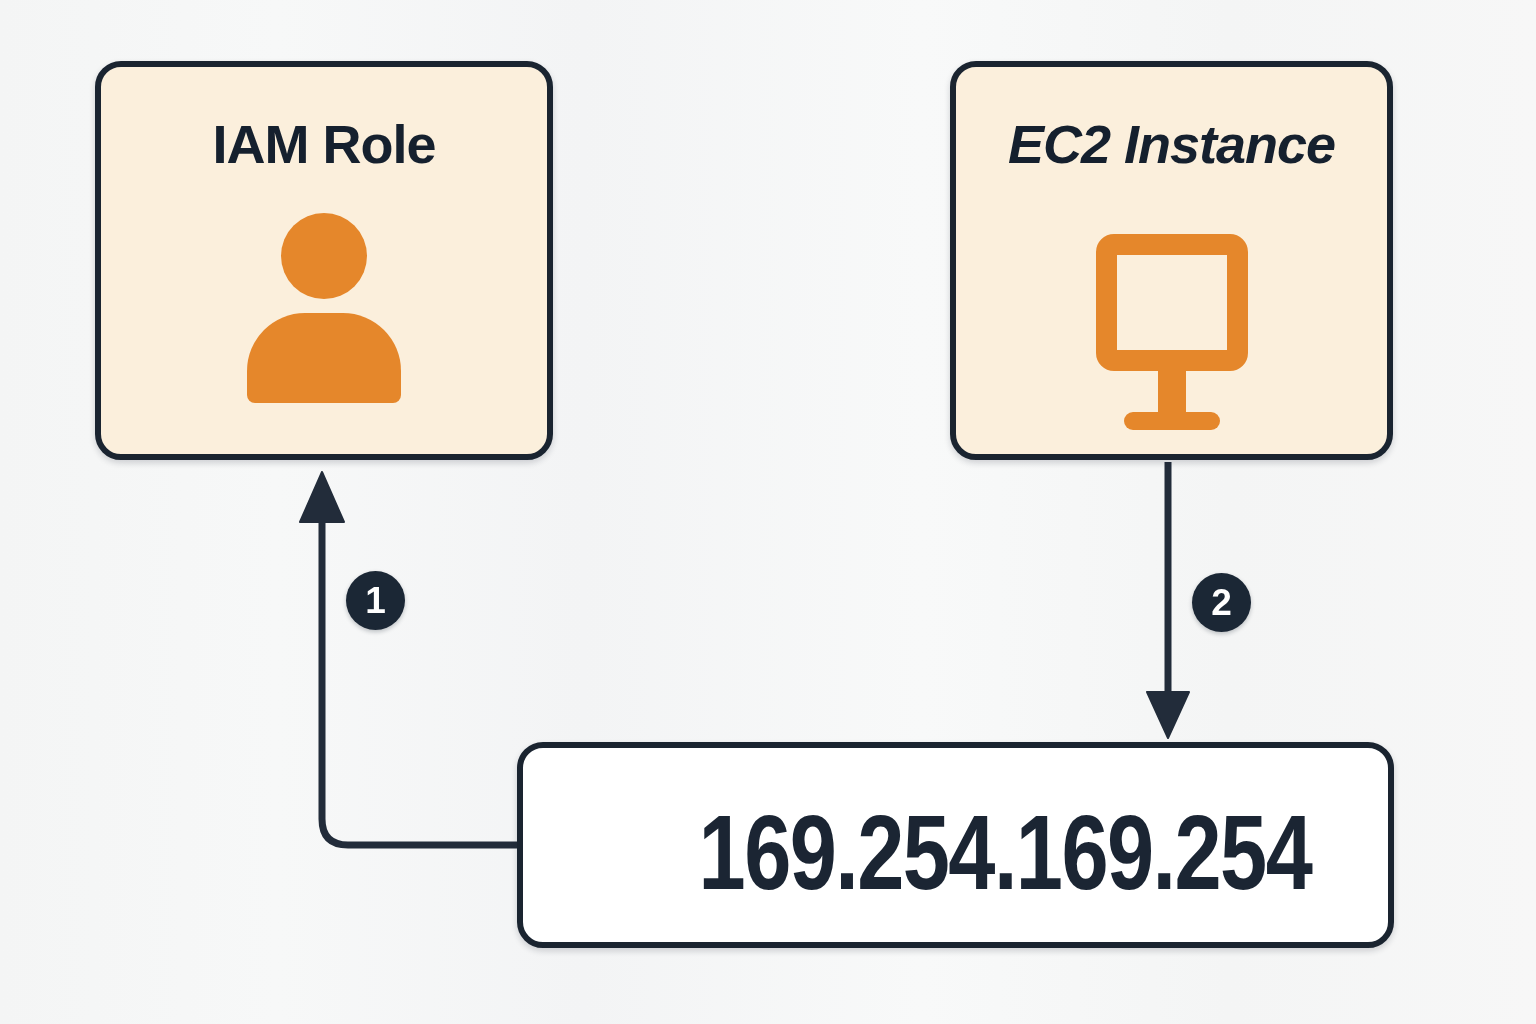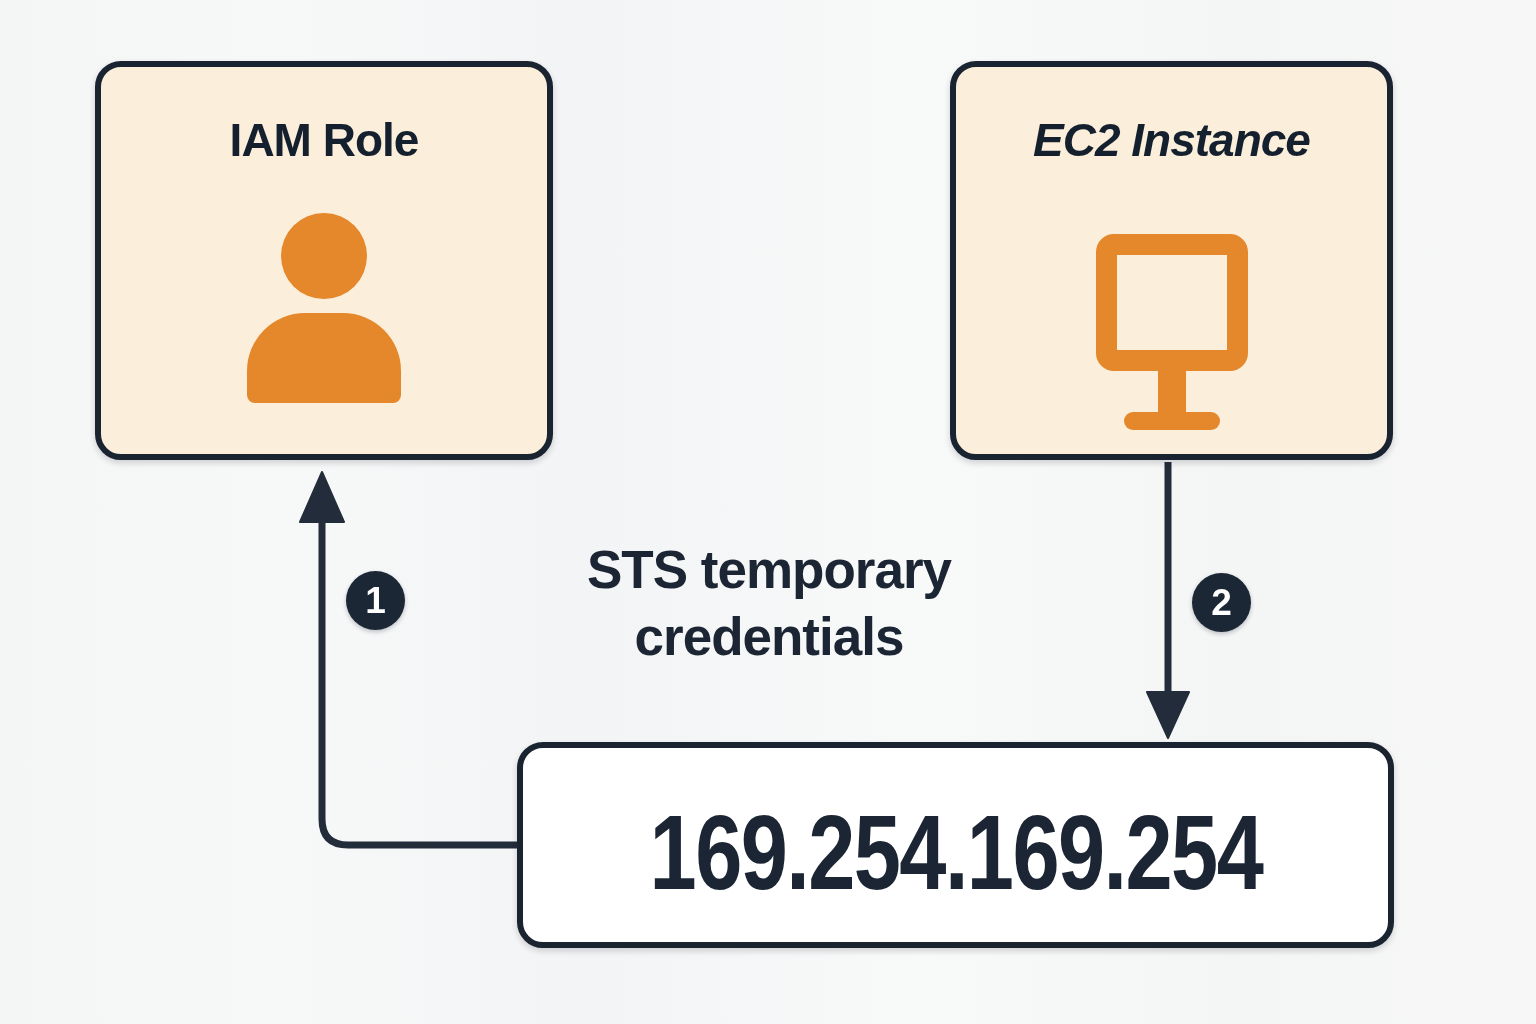--- a/index.html
+++ b/index.html
@@ -11,27 +11,27 @@
   .canvas { position: relative; width: 1536px; height: 1024px; }
 
   
   .node {
     position: absolute;
     border: 6px solid #1a2430;
     border-radius: 26px;
     box-shadow: 0 3px 6px rgba(20,30,45,0.18);
   }
   .node.cream { background: #fbefdc; }
-  .node.white { background: #ffffff; }
+  .node.white { background: #ffffff; justify-content: flex-end; }
 
   .node-title {
     display: block;
     text-align: center;
     padding-top: 46px;
-    font-size: 46px;
+    font-size: 54px;
     font-weight: bold;
     letter-spacing: -1px;
     color: #15202e;
   }
 
   
   .user-icon { position: absolute; left: 50%; transform: translateX(-50%); top: 146px; width: 160px; height: 200px; }
   .user-head {
     position: absolute; left: 50%; transform: translateX(-50%); top: 0;
     width: 86px; height: 86px; border-radius: 50%;
@@ -138,22 +138,18 @@
   </div>
 
   <div class="step-badge badge-1">
     <span>1</span>
   </div>
 
   <div class="step-badge badge-2">
     <span>2</span>
   </div>
 
-  <div class="sts-label">
-    <span>STS temporary</span><br>
-    <span>credentials</span>
-  </div>
 
   <div class="node white endpoint-box" style="left:517px; top:742px; width:877px; height:206px;">
     <span class="endpoint-ip">169.254.169.254</span>
   </div>
 
 </div>
 
 </body></html>

